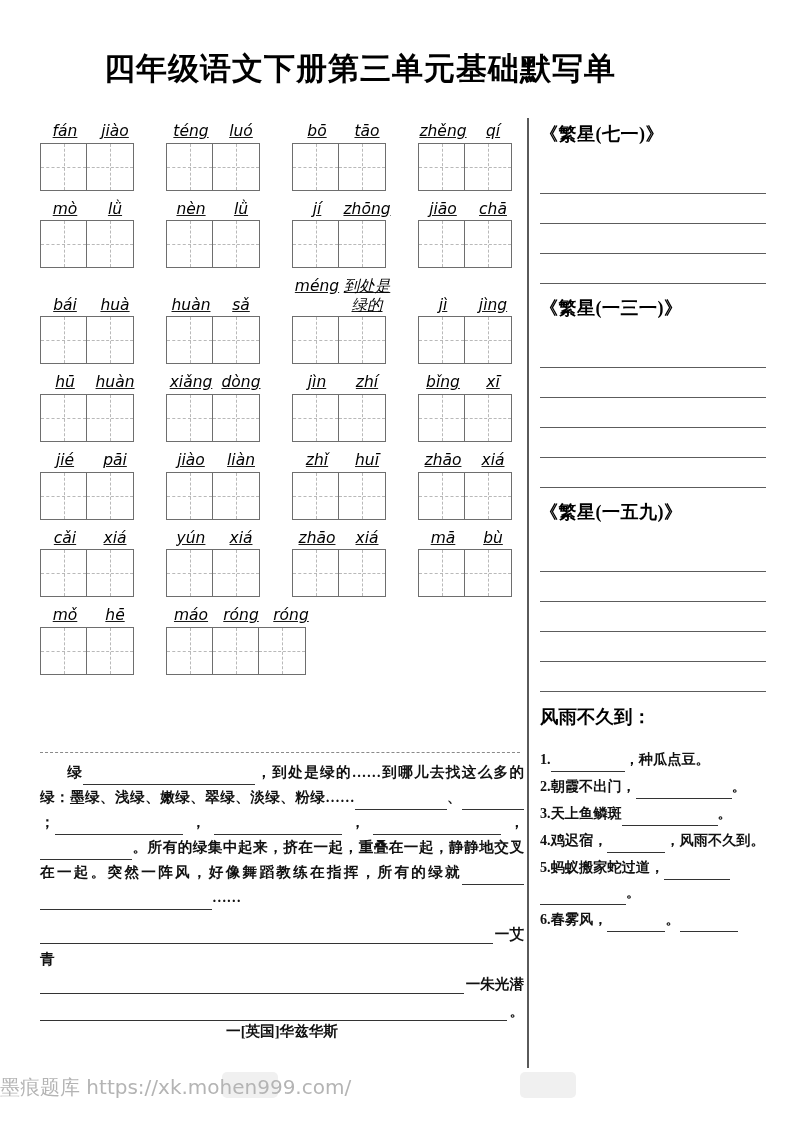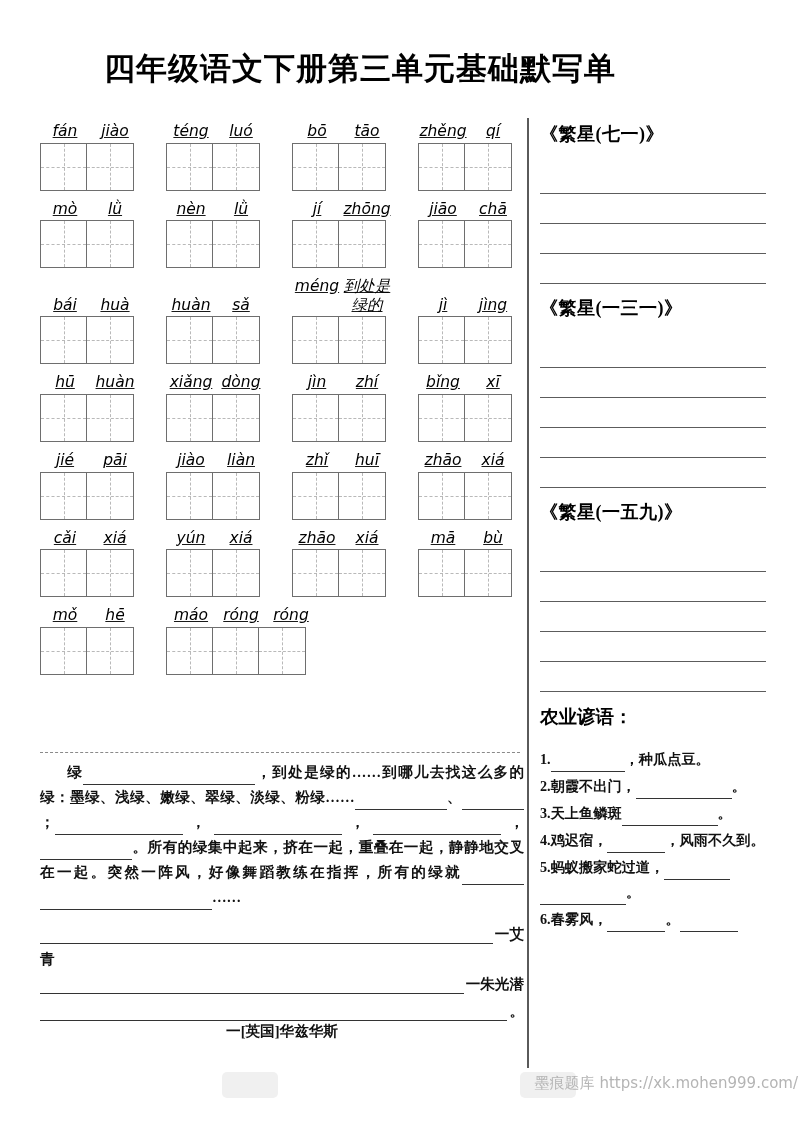--- a/index.html
+++ b/index.html
@@ -231,23 +231,23 @@
   .pb-c { width: 96px; }
   .pb-d { width: 58px; }
   .pb-e { width: 66px; }
 
   
   .watermark {
     position: absolute;
     left: 0;
     top: 1074px;
     width: 798px;
-    text-align: right;
+    text-align: left;
     font-family: "DejaVu Sans", "Liberation Sans", sans-serif;
-    font-size: 15px;
+    font-size: 20px;
     color: #b4b4b4;
   }
   .wm-blob {
     position: absolute;
     top: 1072px;
     width: 56px;
     height: 26px;
     background: #f0f0f0;
     border-radius: 5px;
   }
@@ -618,21 +618,21 @@
 
     <div class="poem-title">《繁星(一五九)》</div>
     <div class="write-lines">
       <div class="write-line"></div>
       <div class="write-line"></div>
       <div class="write-line"></div>
       <div class="write-line"></div>
       <div class="write-line"></div>
     </div>
 
-    <div class="proverbs-head">农业谚语：</div>
+    <div class="proverbs-head">风雨不久到：</div>
 
     <div class="proverb-list">
       <div class="proverb-item">
         <span>1.</span><span class="pb pb-a"></span><span>，种瓜点豆。</span>
       </div>
       <div class="proverb-item">
         <span>2.</span><span>朝霞不出门，</span><span class="pb pb-c"></span><span>。</span>
       </div>
       <div class="proverb-item">
         <span>3.</span><span>天上鱼鳞斑</span><span class="pb pb-c"></span><span>。</span>

